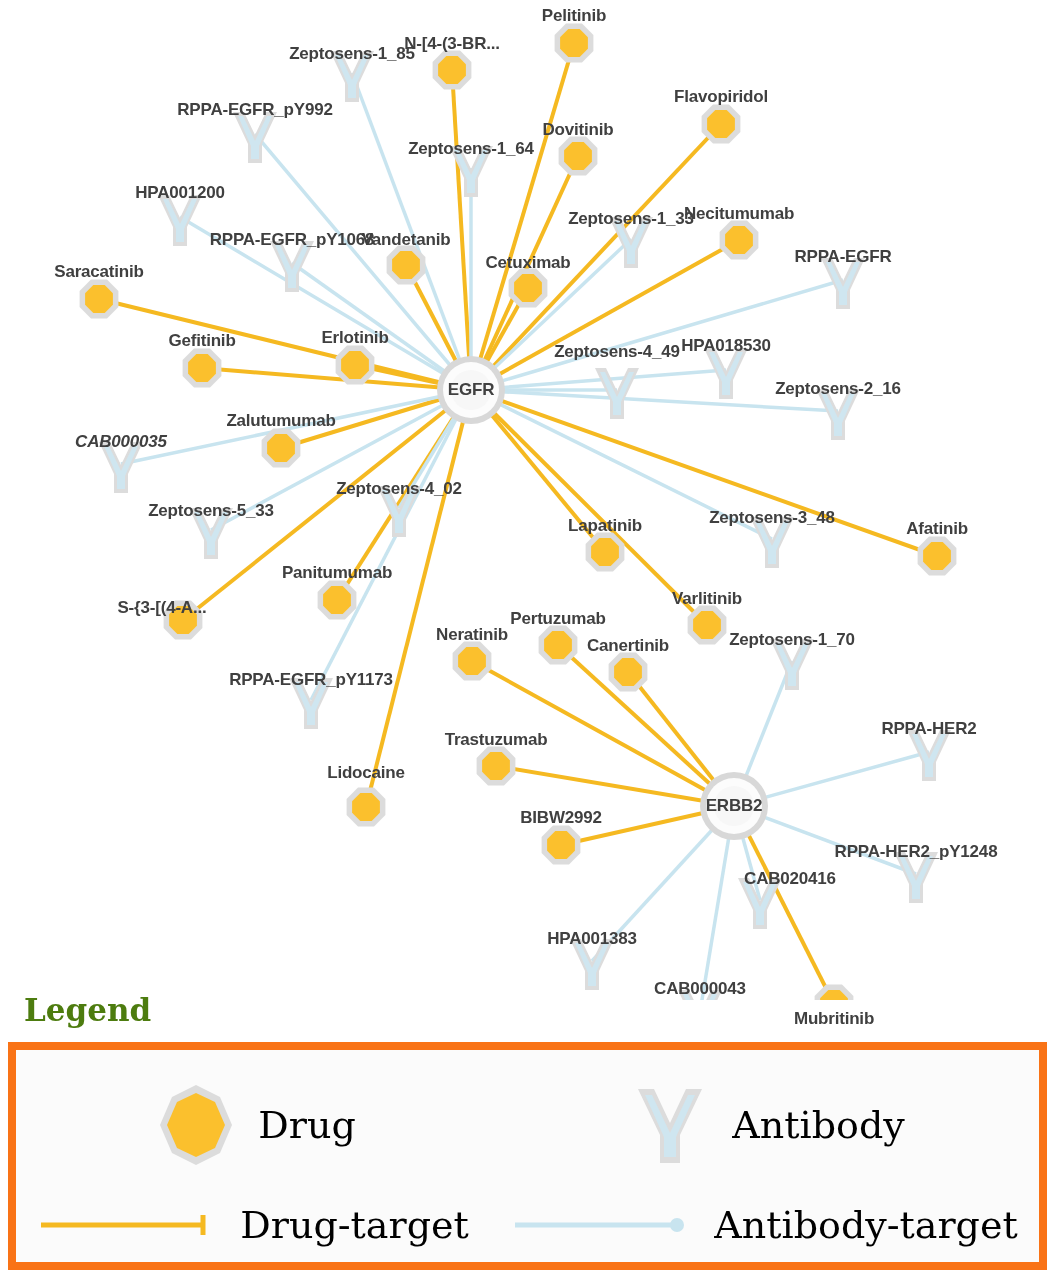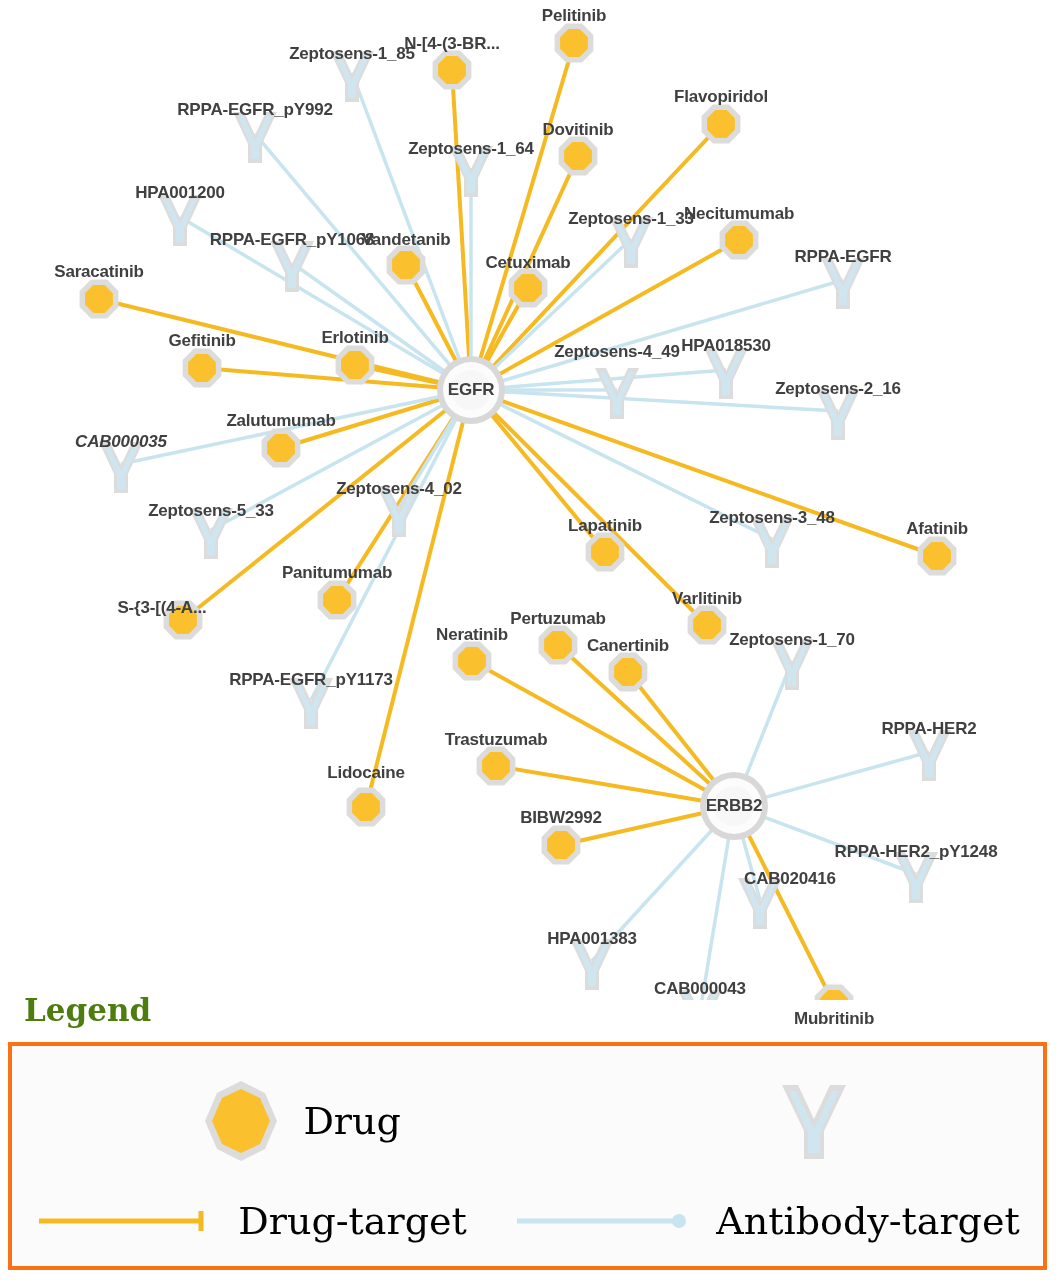--- a/index.html
+++ b/index.html
@@ -43,21 +43,21 @@
     font-size: 31px;
     font-weight: bold;
     color: #4d7c0f;
   }
   .legend-box {
     position: absolute;
     left: 8px;
     top: 1042px;
     width: 1039px;
     height: 228px;
-    border: 4px solid #f97316;
+    border: 8px solid #f97316;
     background: #fbfbfb;
     box-sizing: border-box;
   }
   .legend-row1 {
     position: absolute;
     left: 0;
     top: 20px;
     width: 100%;
     height: 110px;
     display: flex;
@@ -297,20 +297,21 @@
         <polygon points="46,6 70,18 82,46 70,74 46,86 22,74 10,46 22,18" fill="#DCDCDC"></polygon>
         <polygon points="46,14 65,23 75,46 65,69 46,78 27,69 17,46 27,23" fill="#FBC02D"></polygon>
       </svg>
       <span class="legend-item-text">Drug</span>
     </div>
     <div class="legend-item">
       <svg width="92" height="92">
         <path d="M14,10 L30,10 L46,44 L62,10 L78,10 L56,56 L56,84 L36,84 L36,56 Z" fill="#DCDCDC"></path>
         <path d="M21,16 L28,16 L46,54 L64,16 L71,16 L52,58 L52,78 L40,78 L40,58 Z" fill="#CFE6F0"></path>
       </svg>
+      <span class="legend-item-text">Antibody</span>
     </div>
   </div>
   <div class="legend-row2">
     <div class="legend-edge-item">
       <svg width="180" height="30">
         <line x1="4" y1="15" x2="166" y2="15" stroke="#F5B921" stroke-width="5"></line>
         <line x1="166" y1="5" x2="166" y2="25" stroke="#F5B921" stroke-width="5"></line>
       </svg>
       <span class="legend-item-text">Drug-target</span>
     </div>

